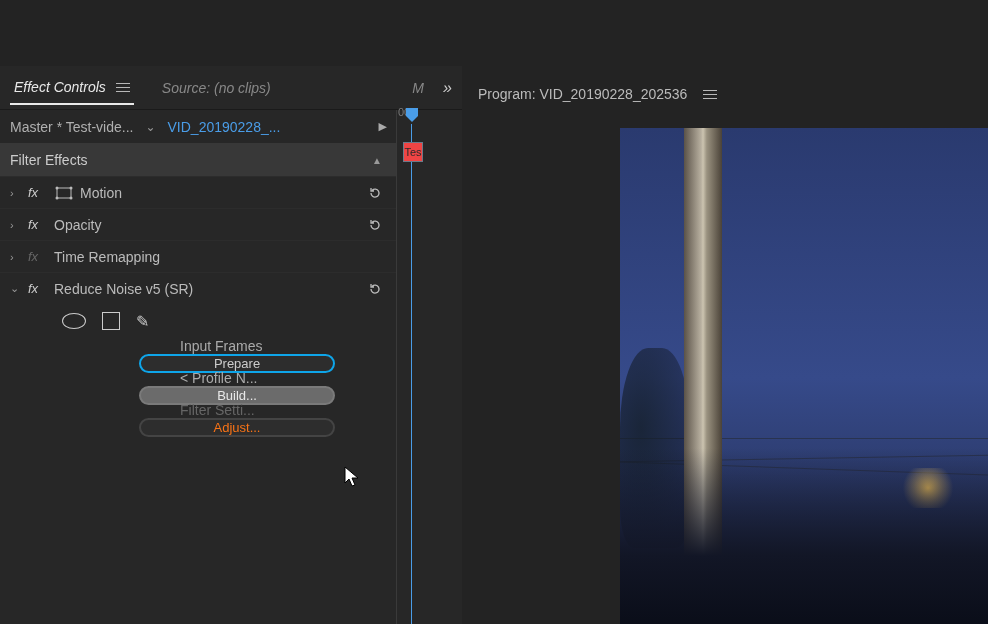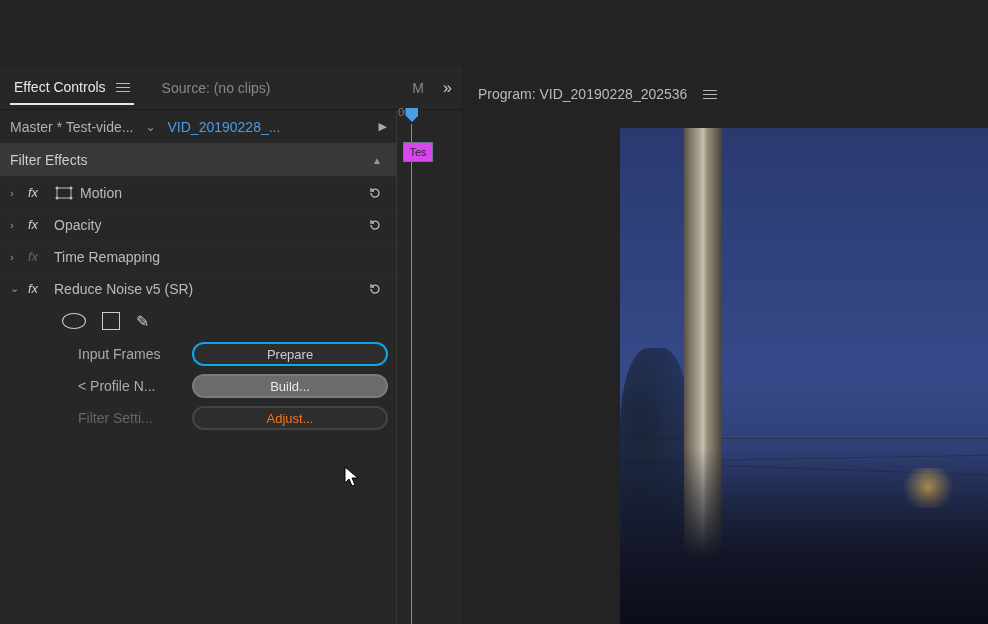--- a/index.html
+++ b/index.html
@@ -5,61 +5,61 @@
 * { margin: 0; padding: 0; box-sizing: border-box; font-family: 'Segoe UI', Tahoma, sans-serif; user-select: none; }
 body { background: #1f1f1f; width: 988px; height: 624px; overflow: hidden; color: #b8b8b8; font-size: 14px; }
 
 .topbar { height: 66px; background: #232323; }
 
 .workspace { display: flex; height: 558px; }
 
 .left-pane { width: 462px; background: #272727; position: relative; }
 .right-pane { flex: 1; background: #232323; padding-top: 10px; }
 
-.panel-tabs { display: flex; align-items: center; height: 44px; padding: 0 10px; background: #272727; border-bottom: 1px solid #1a1a1a; position: relative; }
+.panel-tabs { display: flex; align-items: center; height: 44px; padding: 0 10px; background: #272727; border-bottom: 1px solid #1a1a1a; position: relative; font-style: italic; }
 .tab { padding: 8px 4px; margin-right: 10px; color: #888; cursor: pointer; display: flex; align-items: center; gap: 10px; }
 .tab.active { color: #e8e8e8; border-bottom: 2px solid #e8e8e8; margin-bottom: -1px; }
 .tab.inactive-label { color: #888; padding-left: 18px; }
 .hamburger { display: inline-flex; flex-direction: column; gap: 3px; }
 .hamburger span { width: 14px; height: 1px; background: #b8b8b8; }
 .chevrons { position: absolute; right: 10px; color: #ccc; font-size: 16px; cursor: pointer; }
 .cut-n { position: absolute; right: 38px; color: #888; }
 
 .master-row { display: flex; align-items: center; height: 34px; padding: 0 10px; background: #272727; border-bottom: 1px solid #383838; position: relative; }
 .master-label { color: #b0b0b0; }
 .master-chevron { margin: 0 12px; color: #999; font-size: 12px; }
 .clip-name { color: #4a9de8; }
 .play-tri { position: absolute; right: 75px; color: #aaa; font-size: 11px; }
 
 .timeline-gutter { position: absolute; left: 396px; top: 44px; width: 66px; height: 514px; border-left: 1px solid #3a3a3a; background: #272727; }
 .playhead-marker { position: absolute; left: 7px; top: -4px; }
 .playhead-marker svg { display: block; }
 .playhead-line { position: absolute; left: 14px; top: 14px; width: 1px; height: 500px; background: #4a9de8; }
-.timeline-tag { position: absolute; left: 6px; top: 32px; width: 30px; height: 20px; background: #d946ef; color: #2a2a2a; font-size: 11px; display: flex; align-items: center; justify-content: center; border: 1px solid #6a7a8a; }
+.timeline-tag { position: absolute; left: 6px; top: 32px; width: 20px; height: 20px; background: #ef4444; color: #2a2a2a; font-size: 11px; display: flex; align-items: center; justify-content: center; border: 1px solid #6a7a8a; }
 .timeline-time { position: absolute; left: 1px; top: -4px; color: #7a7a7a; font-size: 11px; }
 
 .effects-list { width: 396px; }
 .section-header { display: flex; align-items: center; height: 32px; padding: 0 10px; background: #383838; color: #ccc; position: relative; }
 .section-header .tri-up { position: absolute; right: 14px; font-size: 10px; color: #999; }
 
 .effect-row { display: flex; align-items: center; height: 32px; padding: 0 10px; background: #272727; color: #bbb; position: relative; border-top: 1px solid #2c2c2c; }
 .arrow-cell { width: 18px; display: flex; align-items: center; color: #999; font-size: 11px; }
 .fx-badge { width: 22px; font-style: italic; font-size: 13px; color: #ccc; margin-right: 4px; }
 .fx-badge.dim { color: #666; }
 .fx-icon-sq { width: 20px; height: 16px; margin-right: 6px; display: flex; align-items: center; justify-content: center; }
 .effect-label { flex: 1; color: #bbb; }
 .reset-btn { position: absolute; right: 12px; width: 18px; height: 18px; display: flex; align-items: center; justify-content: center; cursor: pointer; }
 .reset-btn svg { display: block; }
 
 .shape-row { display: flex; align-items: center; height: 34px; padding: 0 10px 0 62px; gap: 16px; }
 .shape-ellipse { width: 24px; height: 16px; border: 1.5px solid #ccc; border-radius: 50%; }
 .shape-rect { width: 18px; height: 18px; border: 1.5px solid #ccc; }
 .shape-pen { font-size: 16px; color: #ccc; }
 
-.param-row { display: flex; align-items: center; height: 32px; padding: 0 0 0 78px; color: #aaa; }
+.param-row { display: flex; align-items: center; height: 32px; padding: 0 0 0 78px; color: #aaa; flex-direction: column; }
 .param-row.dim { color: #666; }
 .param-label { width: 114px; font-size: 14px; }
 .pill-btn { width: 196px; height: 24px; border: 2px solid #0ea5e9; border-radius: 12px; background: #2d2d2d; color: #ccc; display: flex; align-items: center; justify-content: center; font-size: 13px; cursor: pointer; }
 .pill-btn.active { background: #6b6b6b; border-color: #7a7a7a; color: #e8e8e8; }
 .pill-btn.disabled { color: #f97316; border-color: #444; cursor: default; }
 
 .cursor-ptr { position: absolute; left: 344px; top: 400px; pointer-events: none; }
 
 .program-header { display: flex; align-items: center; height: 36px; padding: 0 16px; color: #bbb; gap: 16px; }
 .preview-area { margin-top: 16px; position: relative; height: 500px; display: flex; justify-content: flex-end; padding-right: 0; }

